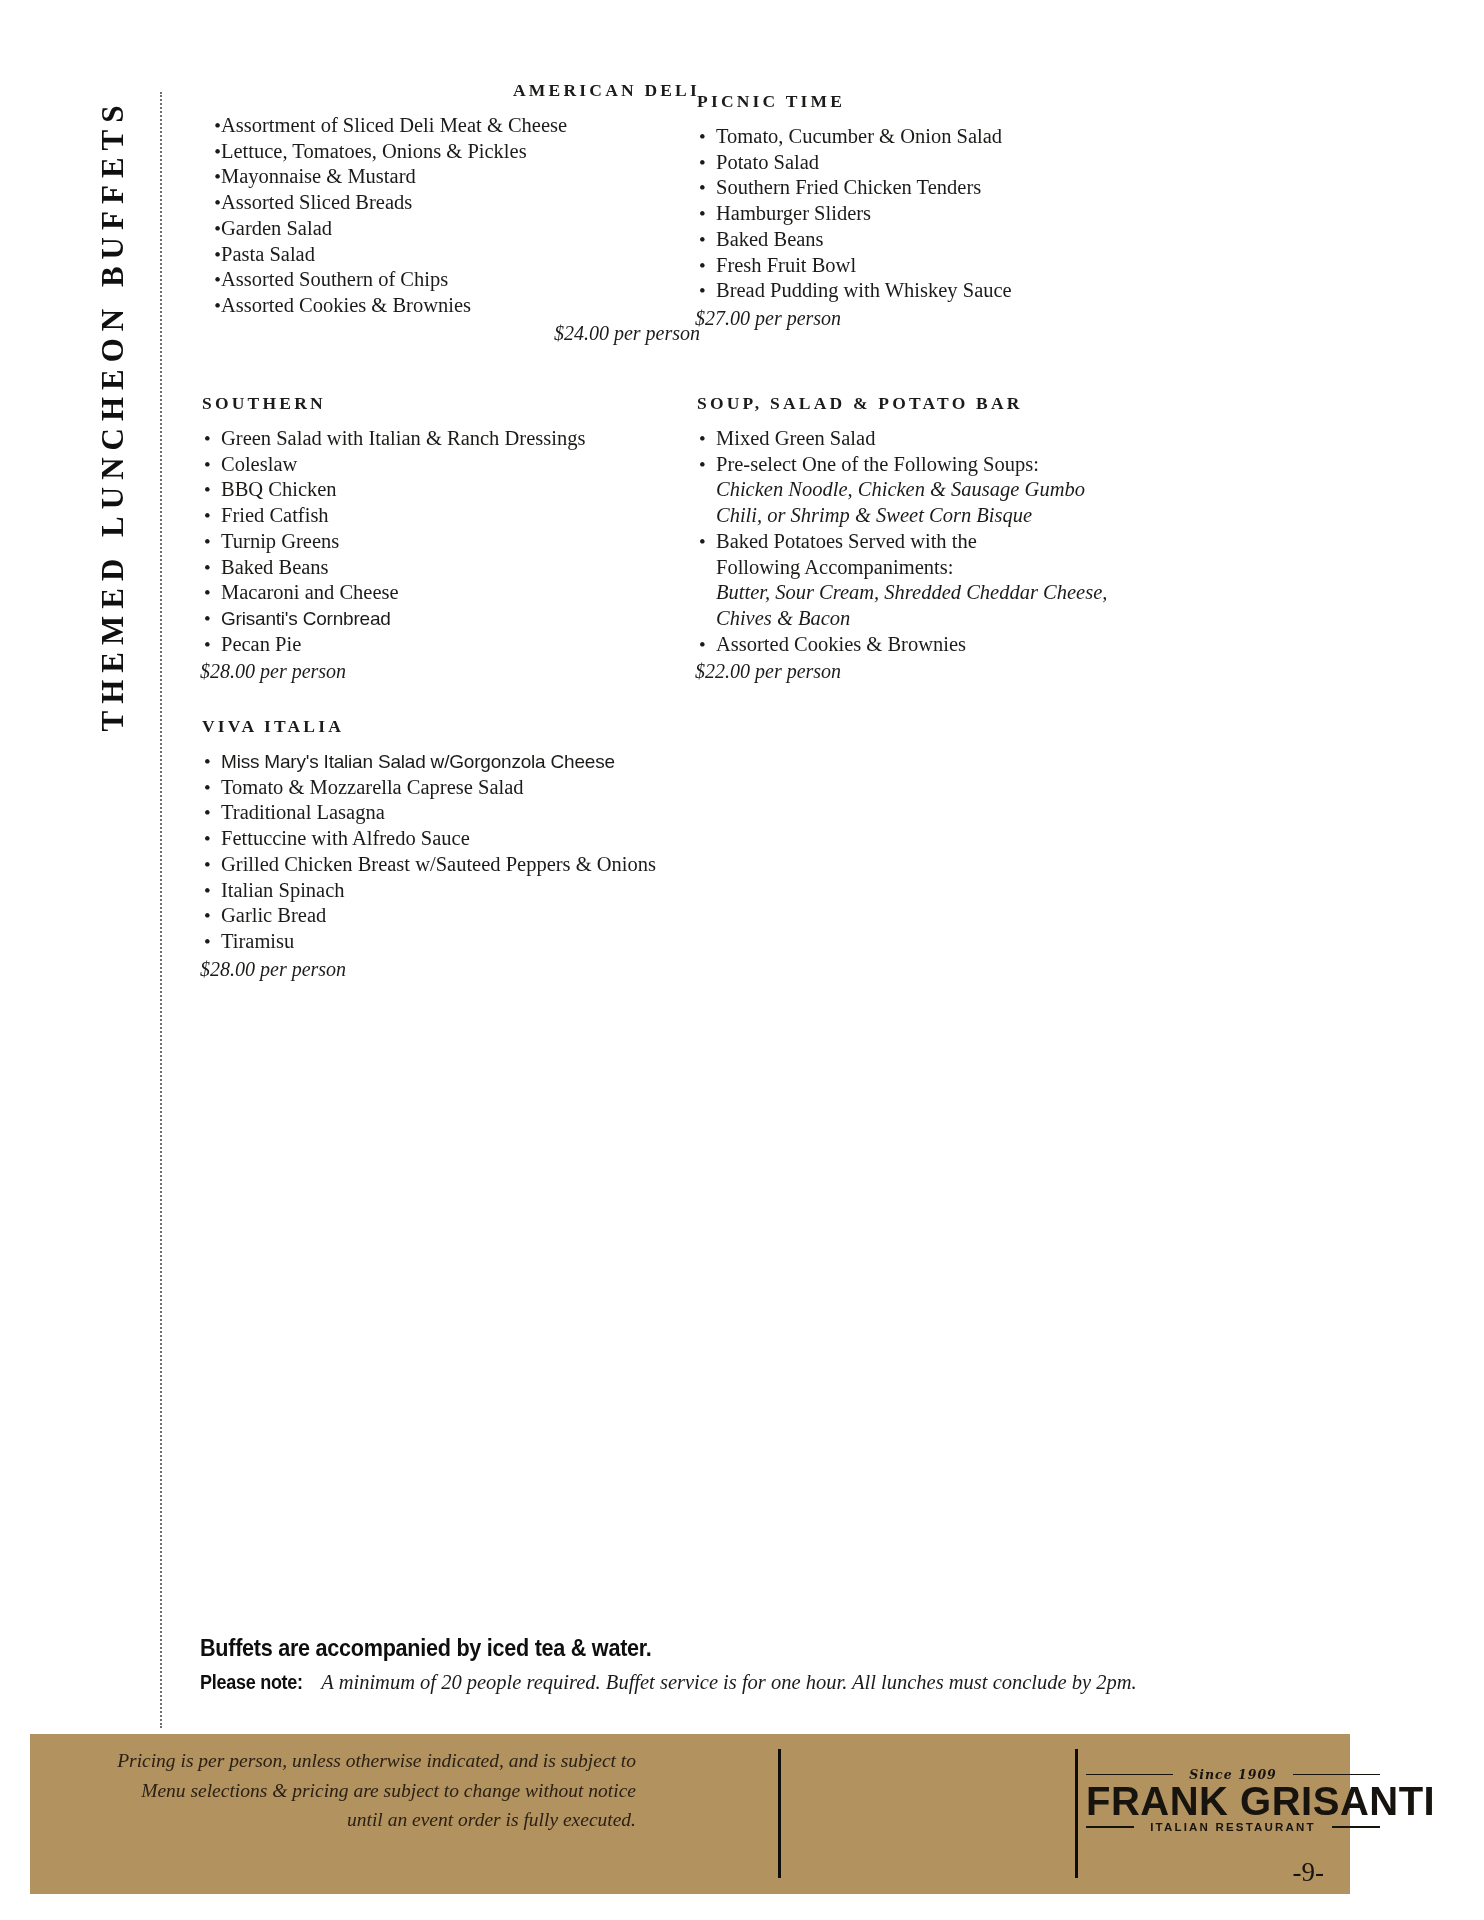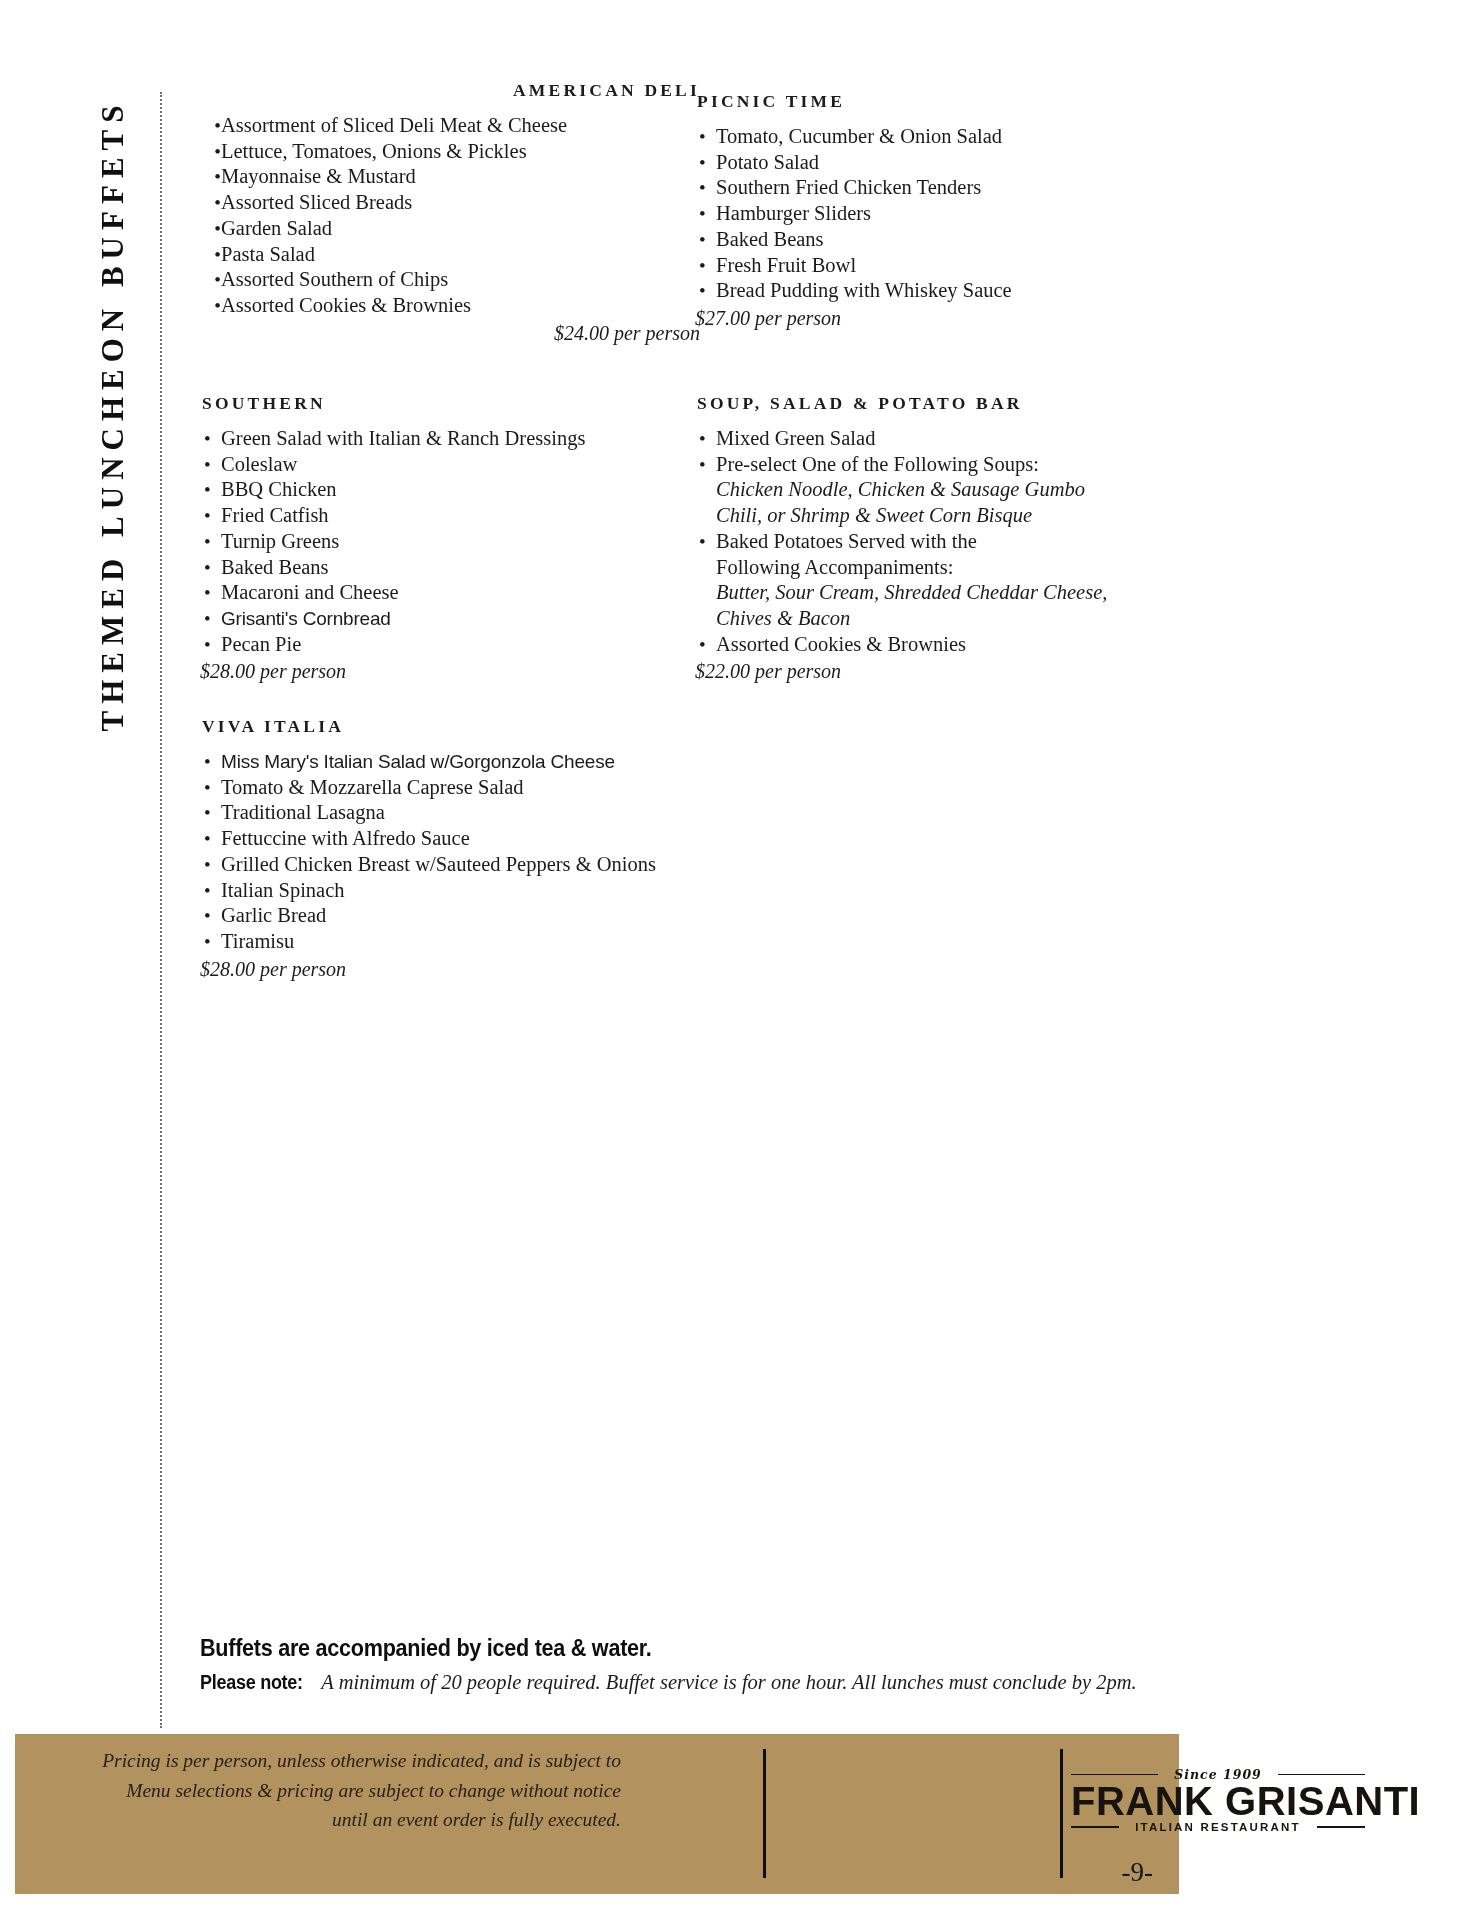--- a/index.html
+++ b/index.html
@@ -94,21 +94,21 @@
     font-family:"Liberation Sans",sans-serif;
     font-weight:700;font-size:20px;color:#0e0e0e;
     letter-spacing:-0.3px;
     transform:scaleX(0.9);transform-origin:left;
     margin-right:2px;
   }
   .note2 .it{font-style:italic;}
 
   
   .footer{
-    position:absolute;left:15px;top:1734px;width:1164px;height:160px;
+    position:absolute;left:30px;top:1734px;width:1320px;height:160px;
     background:var(--tan);
   }
   .disclaimer{
     position:absolute;left:40px;top:12px;width:566px;
     text-align:right;
     font-style:italic;
     font-size:19.5px;line-height:29.5px;
     color:#2a2016;
   }
   .vdiv{position:absolute;top:15px;height:129px;width:3px;background:#0f0d0a;}

